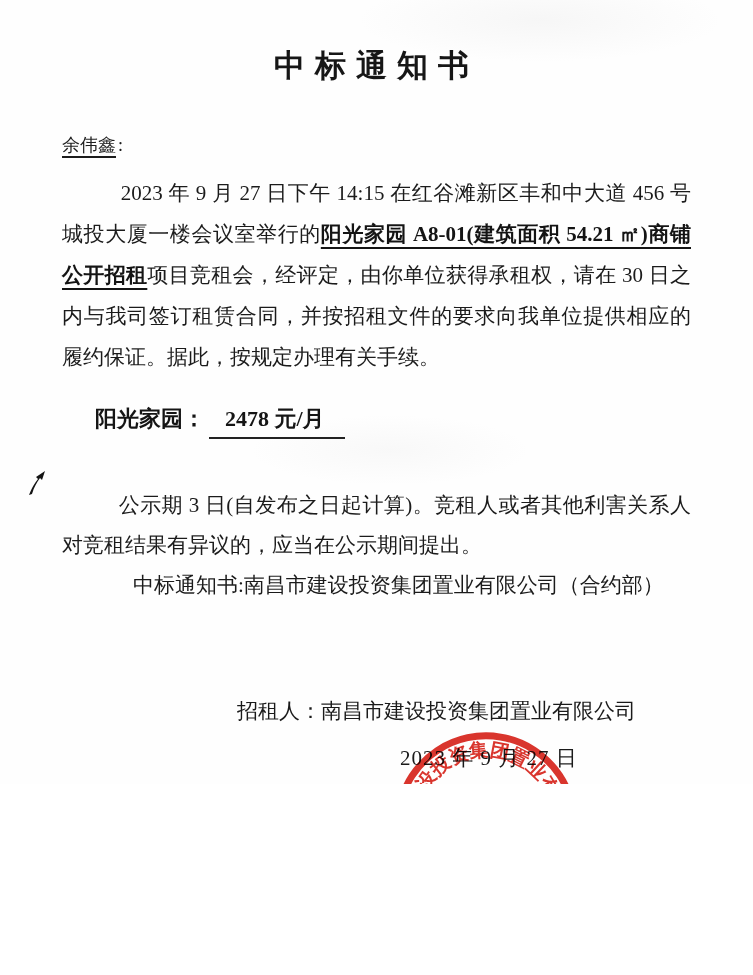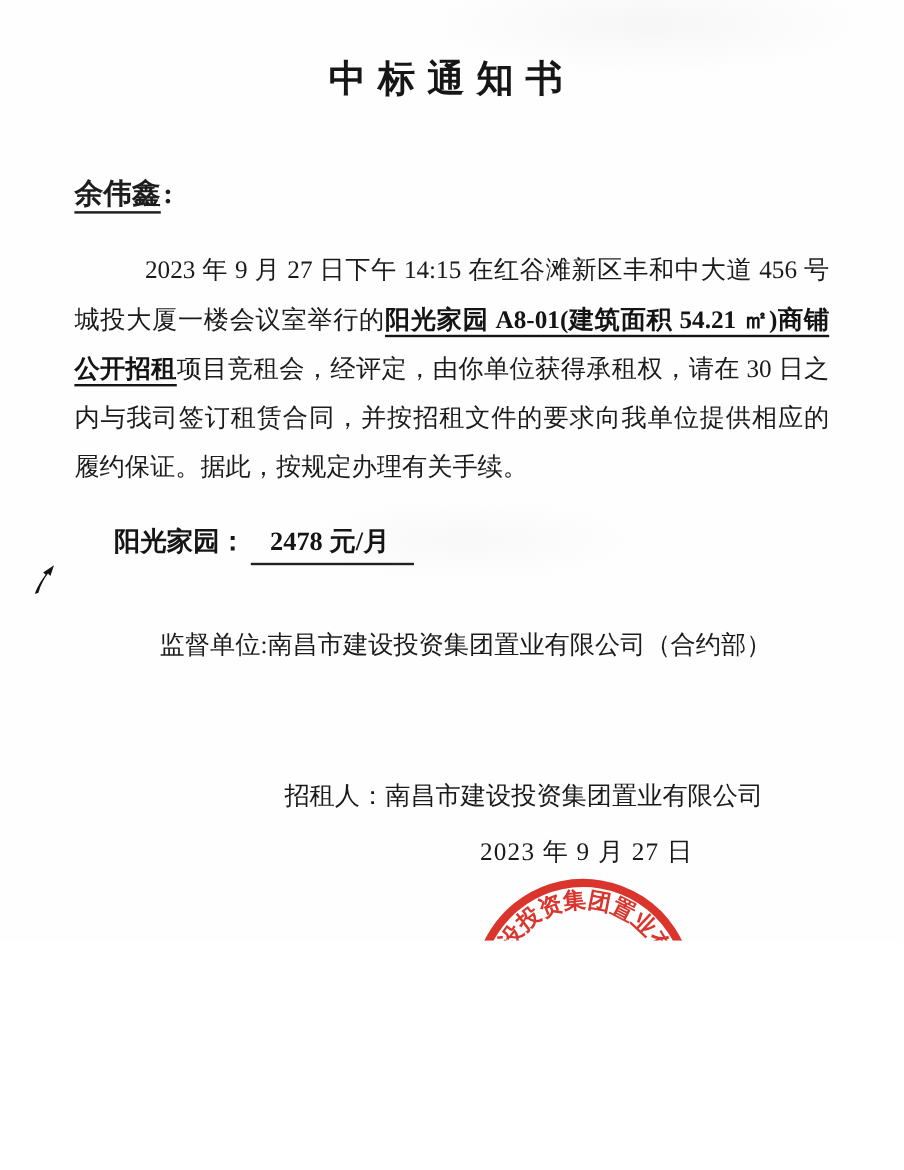--- a/index.html
+++ b/index.html
@@ -23,29 +23,29 @@
 
   .doc-title {
     margin-top: 45px;
     text-align: center;
     font-size: 31px;
     font-weight: 700;
     letter-spacing: 10px;
     color: #161616;
   }
 
-  .addressee { margin-top: 58px; font-size: 24px; font-weight: 700; }
+  .addressee { margin-top: 46px; font-size: 18px; font-weight: 400; }
   .addressee .name {
     border-bottom: 2px solid #1c1c1c;
     padding-bottom: 1px;
   }
   .addressee .colon { margin-left: 2px; }
 
   .body-para {
-    margin-top: 28px;
+    margin-top: 16px;
     font-size: 21px;
     line-height: 41px;
     text-align: justify;
     text-indent: 2.8em;
     color: #1b1b1b;
   }
   .body-para .em-seg {
     font-weight: 700;
     text-decoration: underline;
     text-decoration-thickness: 2px;
@@ -107,21 +107,22 @@
 
     <p class="body-para">
       <span>2023 年 9 月 27 日下午 14:15 在红谷滩新区丰和中大道 456 号城投大厦一楼会议室举行的</span><span class="em-seg">阳光家园 A8-01(建筑面积 54.21 ㎡)商铺公开招租</span><span>项目竞租会，经评定，由你单位获得承租权，请在 30 日之内与我司签订租赁合同，并按招租文件的要求向我单位提供相应的履约保证。据此，按规定办理有关手续。</span>
     </p>
 
     <div class="result-line">
       <span>阳光家园：</span><span class="result-value">2478 元/月</span>
     </div>
 
     <div class="notice-block">
-      <div class="supervisor-line">监督单位:南昌市建设投资集团置业有限公司（合约部）</div>
+      <p class="notice-para">公示期 3 日(自发布之日起计算)。竞租人或者其他利害关系人对竞租结果有异议的，应当在公示期间提出。</p>
+      <div class="supervisor-line">中标通知书:南昌市建设投资集团置业有限公司（合约部）</div>
     </div>
 
     <div class="signature-block">
       <div class="lessor-line">
         <span>招租人：</span><span>南昌市建设投资集团置业有限公司</span>
       </div>
       <div class="date-line">2023 年 9 月 27 日</div>
     </div>
 
   </div>

